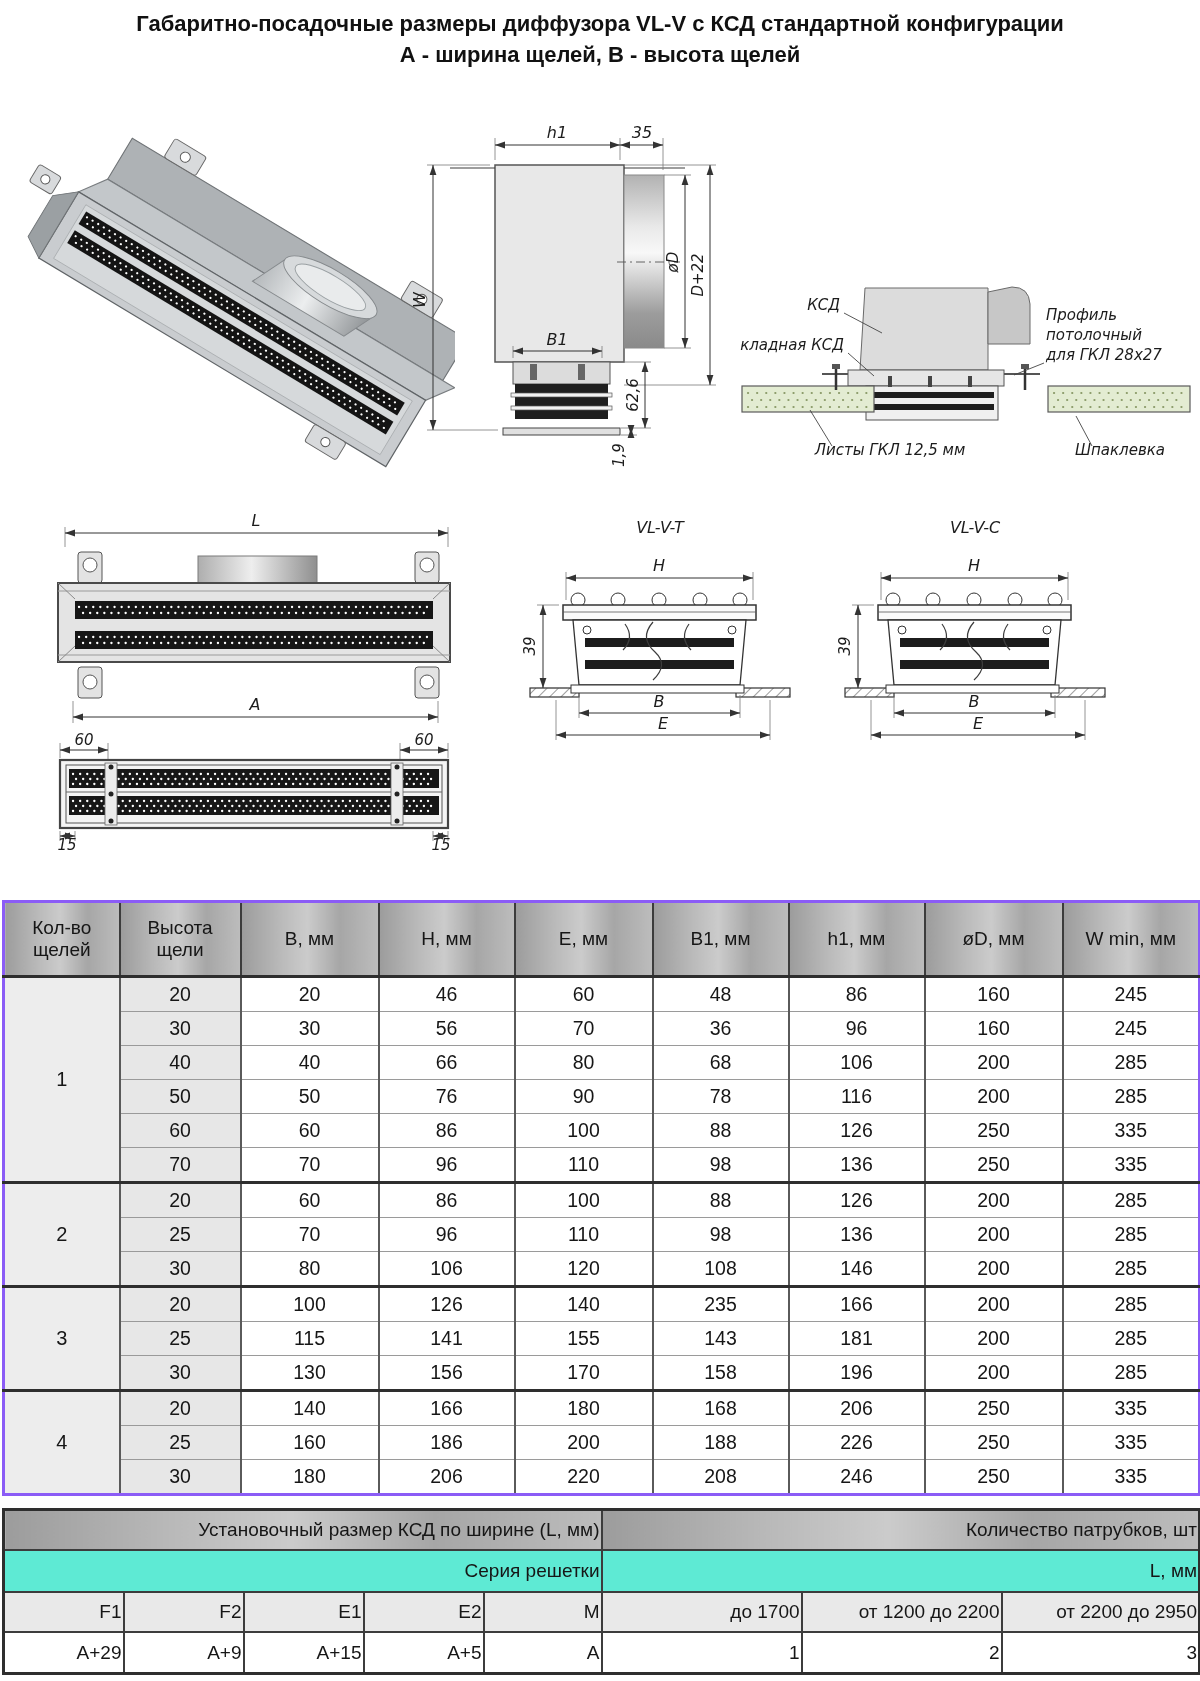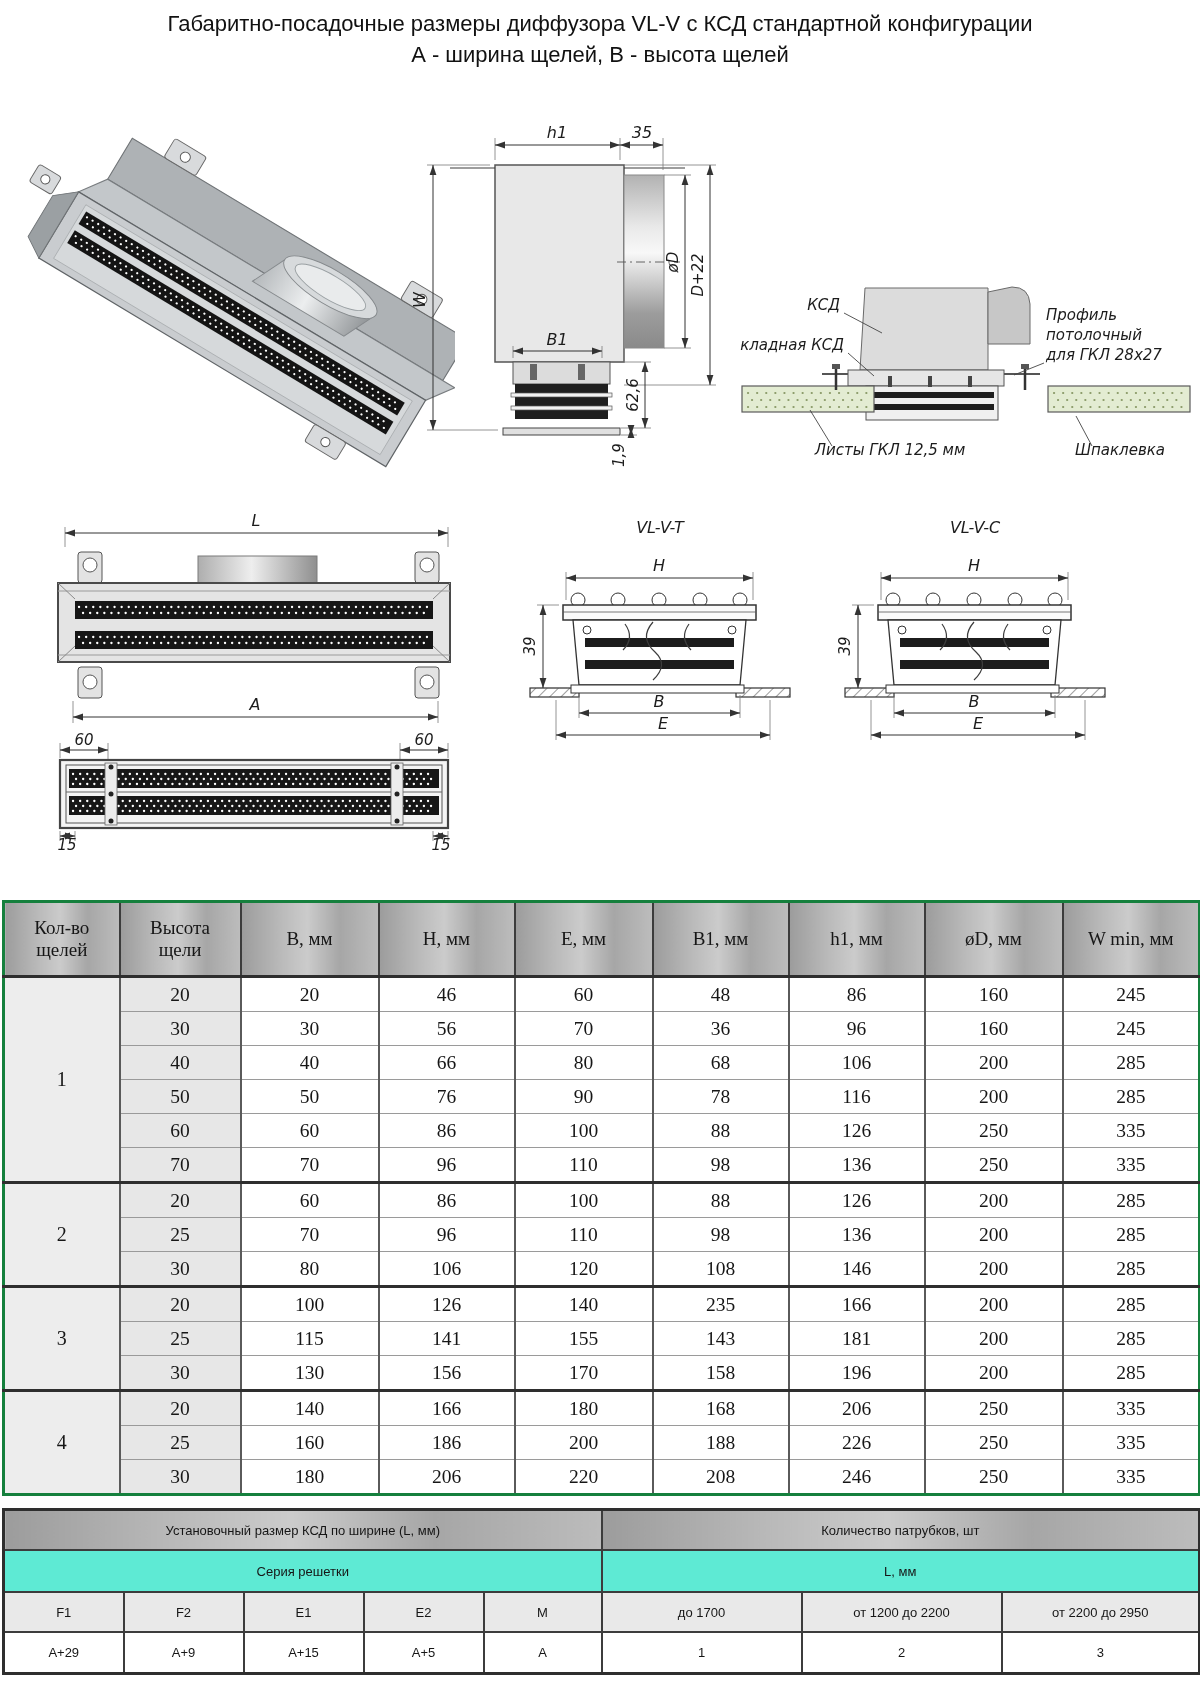--- a/index.html
+++ b/index.html
@@ -1,34 +1,34 @@
 <!DOCTYPE html>
 <html><head>
 <meta charset="utf-8">
 <style>
   html,body{margin:0;padding:0;background:#fff;}
   #page{position:relative;width:1200px;height:1681px;background:#fff;overflow:hidden;
         font-family:"Liberation Sans",sans-serif;color:#161616;}
   .title{position:absolute;top:8px;left:0;width:1200px;text-align:center;
-         font-size:22px;font-weight:normal;line-height:31px;color:#111;}
+         font-size:22px;font-weight:bold;line-height:31px;color:#111;}
   .abs{position:absolute;}
   
   table{border-collapse:collapse;table-layout:fixed;}
-  .mt{position:absolute;left:2px;top:900px;width:1196px;border:3px solid #15803d;font-family:Liberation Serif, serif;}
+  .mt{position:absolute;left:2px;top:900px;width:1196px;border:3px solid #8b5cf6;}
   .mt th{height:70px;border:2px solid #3c3c3c;font-size:19px;font-weight:normal;color:#161616;
          background:linear-gradient(90deg,#9c9c9c,#b9b9b9 28%,#cbcbcb 48%,#a6a6a6 72%,#bcbcbc);
          white-space:pre-line;}
   .mt td{height:31px;border-left:2px solid #5a5a5a;border-top:1px solid #9a9a9a;
          text-align:center;font-size:19.5px;background:#fff;}
   .mt td.cs{background:#ededed;font-size:20px;}
   .mt td.ch{background:#e7e7e7;}
   .mt tr.gf > td{border-top:3px solid #2e2e2e;}
   
   .bt{position:absolute;left:2px;top:1508px;width:1196px;border:3px solid #2e2e2e;}
-  .bt td{text-align:center;border:2px solid #3c3c3c;font-size:13px;color:#161616;}
+  .bt td{text-align:right;border:2px solid #3c3c3c;font-size:19px;color:#161616;}
   .bt tr.hdr td{height:36px;background:linear-gradient(90deg,#9c9c9c,#b9b9b9 28%,#cbcbcb 48%,#a6a6a6 72%,#bcbcbc);}
   .bt tr.sub td{height:38px;background:#5eead4;}
   .bt tr.cols td{height:36px;background:#e9e9e9;}
   .bt tr.vals td{height:37px;background:#fff;}
   
   svg text.dt{font-family:"DejaVu Sans",sans-serif;font-style:italic;font-size:15px;fill:#1c1c1c;}
   svg text.dtl{font-family:"DejaVu Sans",sans-serif;font-style:italic;font-size:16px;fill:#1c1c1c;}
   svg .dim{stroke:#333;stroke-width:1;}
   svg .ext{stroke:#7a7a7a;stroke-width:0.8;}
   svg .oln{stroke:#3d3d3d;fill:none;stroke-width:1.2;}

